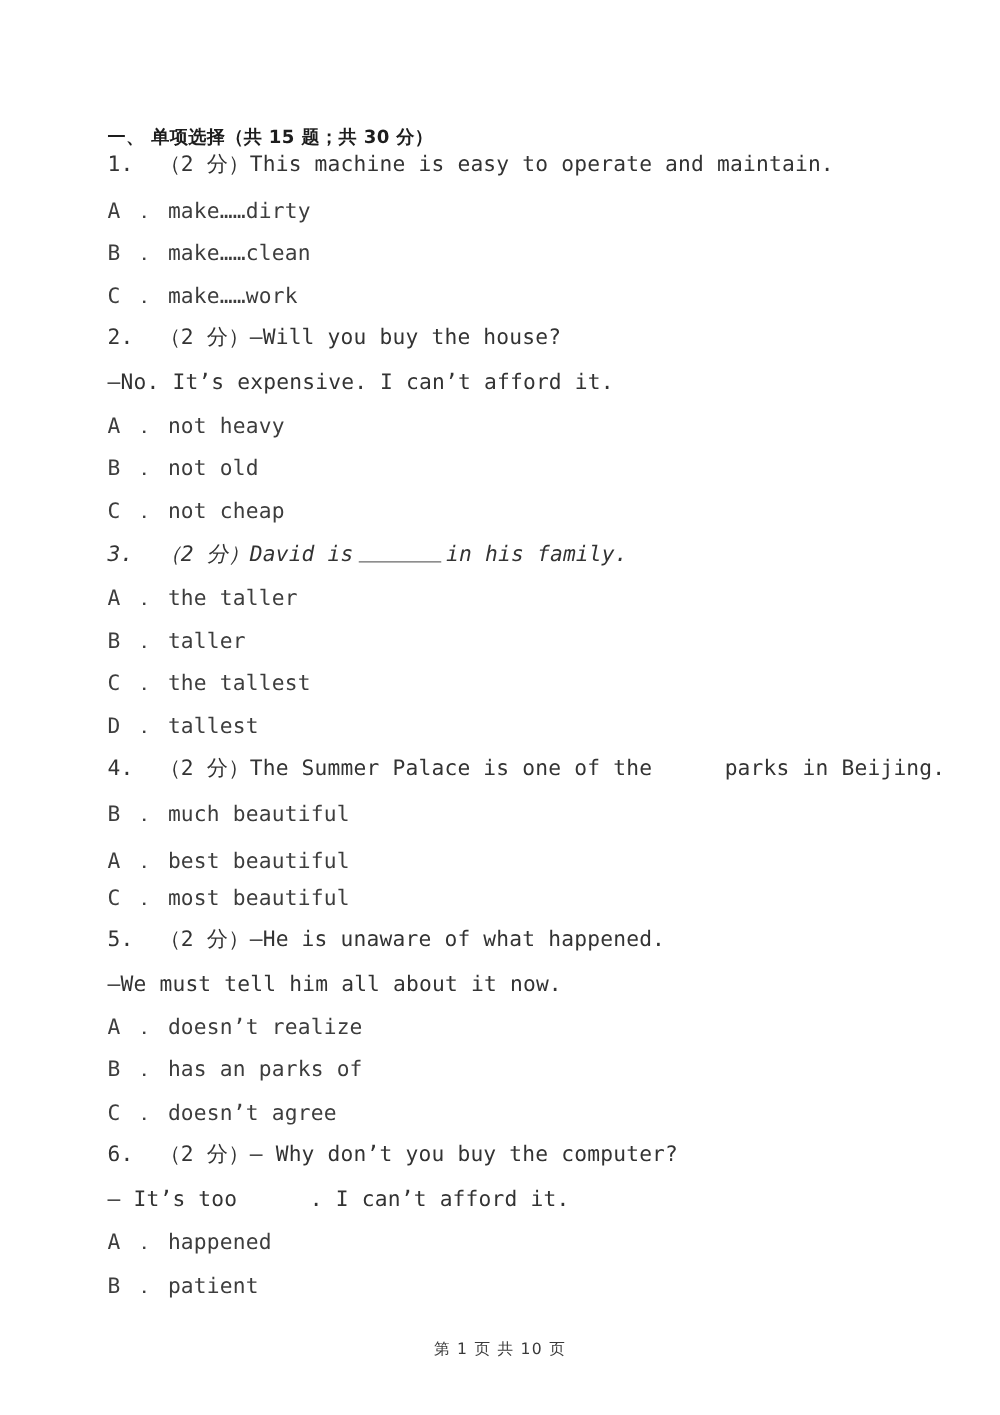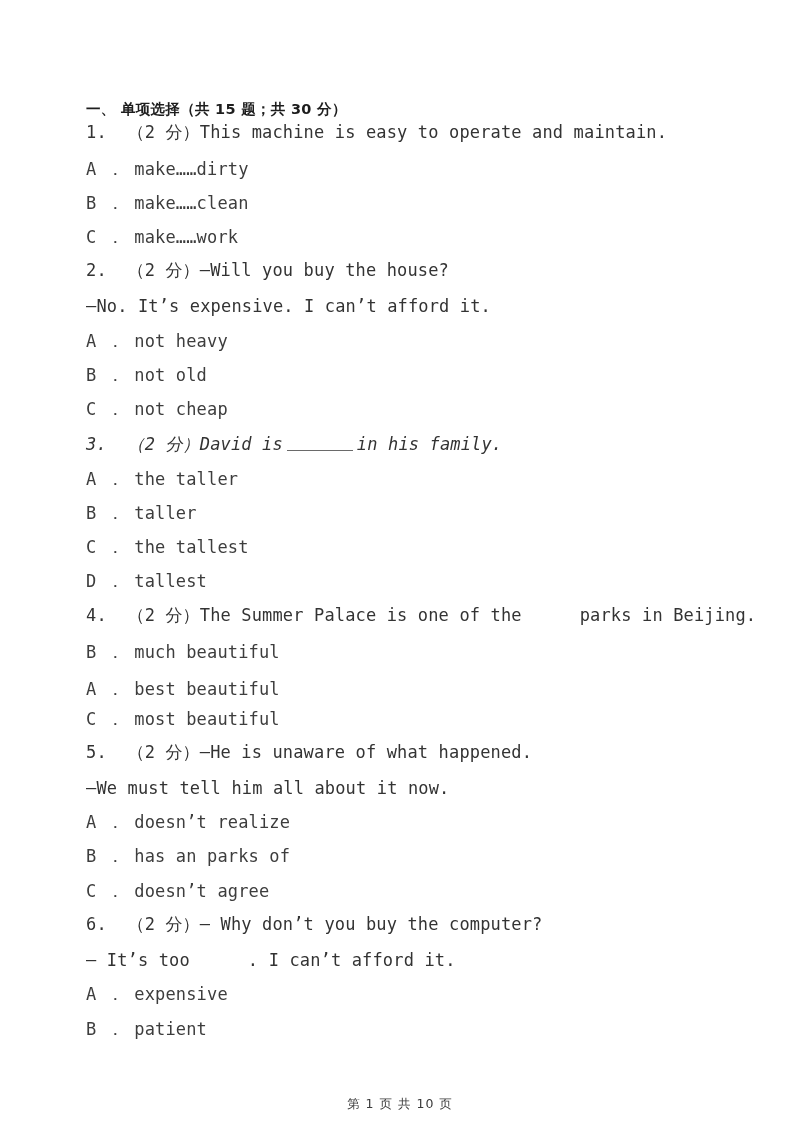--- a/index.html
+++ b/index.html
@@ -80,21 +80,21 @@
   }
   .blank-gap {
     display: inline-block;
     width: 58px;
   }
 
   
   .page-footer {
     position: absolute;
     left: 0;
-    top: 1096px;
+    top: 1071px;
     width: 800px;
     text-align: center;
     font-family: "DejaVu Sans", "Liberation Sans", sans-serif;
     font-size: 12.5px;
     color: #3a3a3a;
     letter-spacing: 1px;
     white-space: nowrap;
   }
 </style>
 </head>
@@ -121,21 +121,21 @@
       <div class="q-line option" style="top: 573px;">D ． tallest</div>
       <div class="q-line option" style="top: 642px; margin-top: 39px;">A ． best beautiful</div>
       <div class="q-line option" style="top: 644px;">B ． much beautiful</div>
       <div class="q-line option" style="top: 711px;">C ． most beautiful</div>
       <div class="q-line stem" style="top: 744px;">5.  （2 分）—He is unaware of what happened.</div>
       <div class="q-line stem" style="top: 780px;">—We must tell him all about it now.</div>
       <div class="q-line option" style="top: 814px;">A ． doesn’t realize</div>
       <div class="q-line option" style="top: 848px;">B ． has an parks of</div>
       <div class="q-line option" style="top: 883px;">C ． doesn’t agree</div>
       <div class="q-line stem" style="top: 916px;">6.  （2 分）— Why don’t you buy the computer?</div>
-      <div class="q-line option" style="top: 986px;">A ． expensive</div>
+      <div class="q-line option" style="top: 986px;">A ． happened</div>
       <div class="q-line option" style="top: 1021px;">B ． patient</div>
     </div>
 
   <div class="q-line stem" style="top:436px;font-style:italic;"><span>3.  （2 分）David is</span><span class="blank-underline"></span><span>in his family.</span></div>
 
   <div class="q-line stem" style="top:607px;"><span>4.  （2 分）The Summer Palace is one of the</span><span class="blank-gap"></span><span>parks in Beijing.</span></div>
 
   <div class="q-line stem" style="top:952px;"><span>— It’s too</span><span class="blank-gap"></span><span>. I can’t afford it.</span></div>
 
   <div class="page-footer">第 1 页 共 10 页</div>

